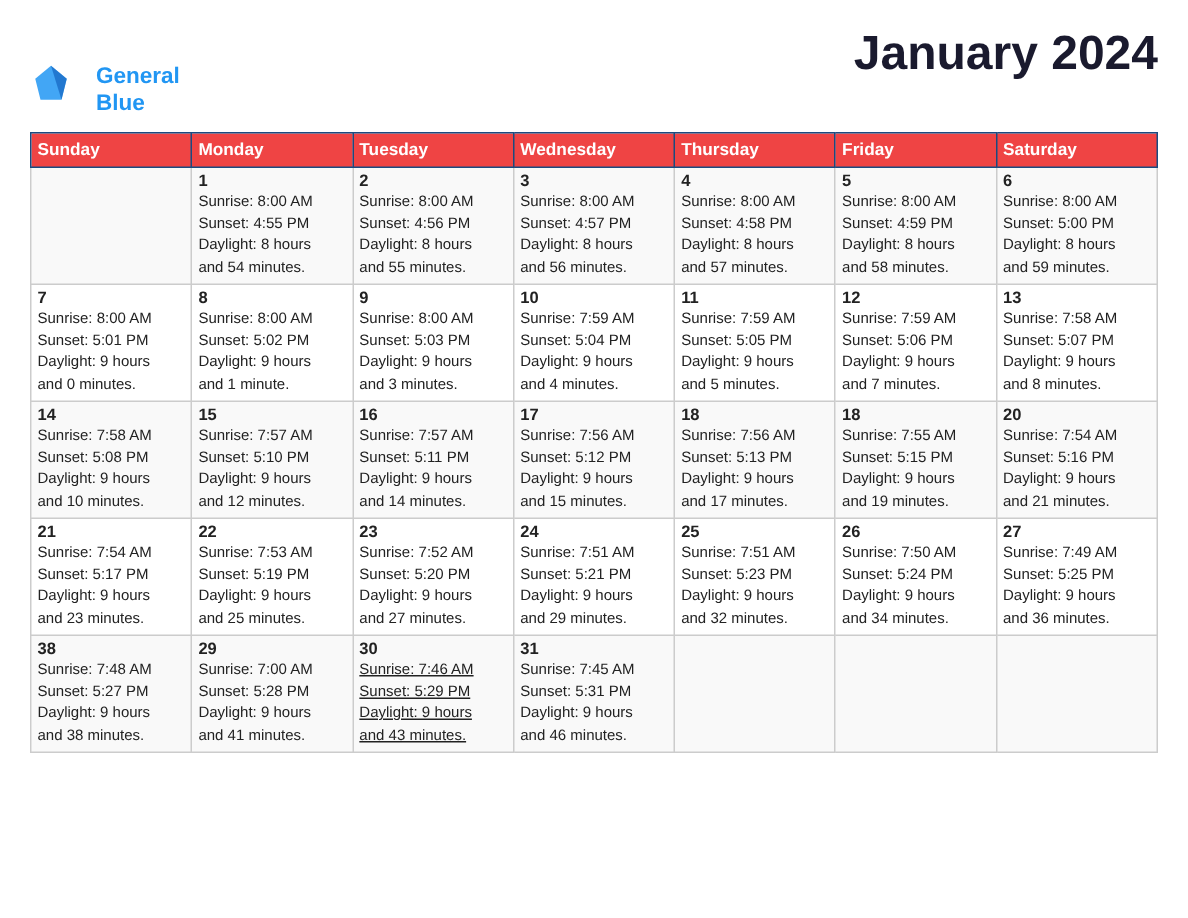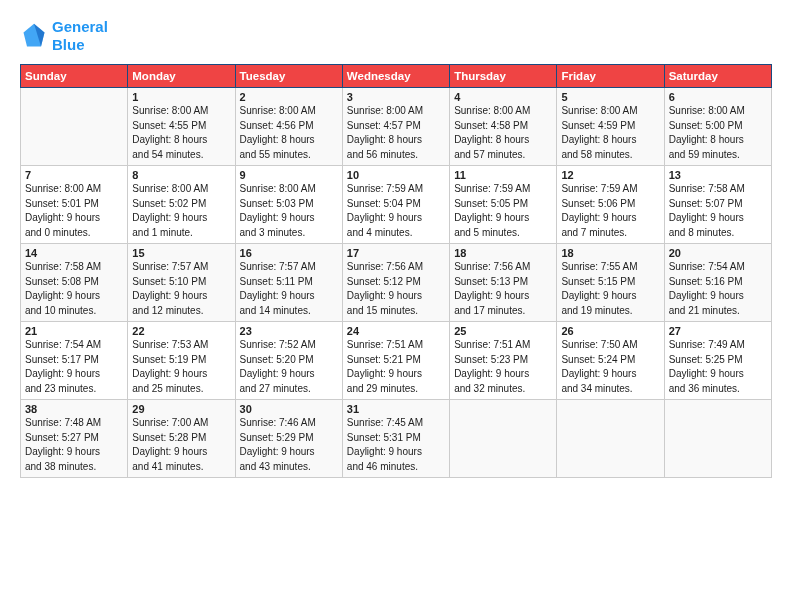--- a/index.html
+++ b/index.html
@@ -17,22 +17,22 @@
       background: #fff;
     }
     .header {
       display: flex;
       justify-content: space-between;
       align-items: flex-start;
       margin-bottom: 10px;
     }
     .logo {
       display: flex;
-      align-items: center;
-      gap: 4px;
+      gap: 16px;
+      margin-top: 24px;
     }
     .logo-text {
       font-size: 15px;
       font-weight: bold;
       color: #1a1a2e;
       line-height: 1.2;
     }
     .logo-text span {
       color: #2196f3;
     }
@@ -100,20 +100,21 @@
       <svg class="logo-icon" viewBox="0 0 32 32">
         <polygon points="16,2 28,12 24,28 8,28 4,12" fill="#2196f3" opacity="0.85"></polygon>
         <polygon points="16,2 28,12 24,28" fill="#1565c0" opacity="0.7"></polygon>
       </svg>
       <div class="logo-text">
         <div><span>General</span></div>
         <div><span style="color:#2196f3">Blue</span></div>
       </div>
     </div>
     <div class="title-block">
+      <div class="month-title">January 2024</div>
     </div>
   </div>
 
   <table>
     <thead>
       <tr>
       <th>Sunday</th>
           <th>Monday</th>
           <th>Tuesday</th>
           <th>Wednesday</th>
@@ -331,21 +332,21 @@
           </td>
           <td>
             <span class="day-num">29</span>
             <div class="day-info" style="white-space: pre-line;">Sunrise: 7:00 AM
 Sunset: 5:28 PM
 Daylight: 9 hours
 and 41 minutes.</div>
           </td>
           <td>
             <span class="day-num">30</span>
-            <div class="day-info" style="white-space: pre-line;">Sunrise: 7:46 AM
+            <div class="day-info" style="white-space: pre-line; text-decoration: underline;">Sunrise: 7:46 AM
 Sunset: 5:29 PM
 Daylight: 9 hours
 and 43 minutes.</div>
           </td>
           <td>
             <span class="day-num">31</span>
             <div class="day-info" style="white-space: pre-line;">Sunrise: 7:45 AM
 Sunset: 5:31 PM
 Daylight: 9 hours
 and 46 minutes.</div>

